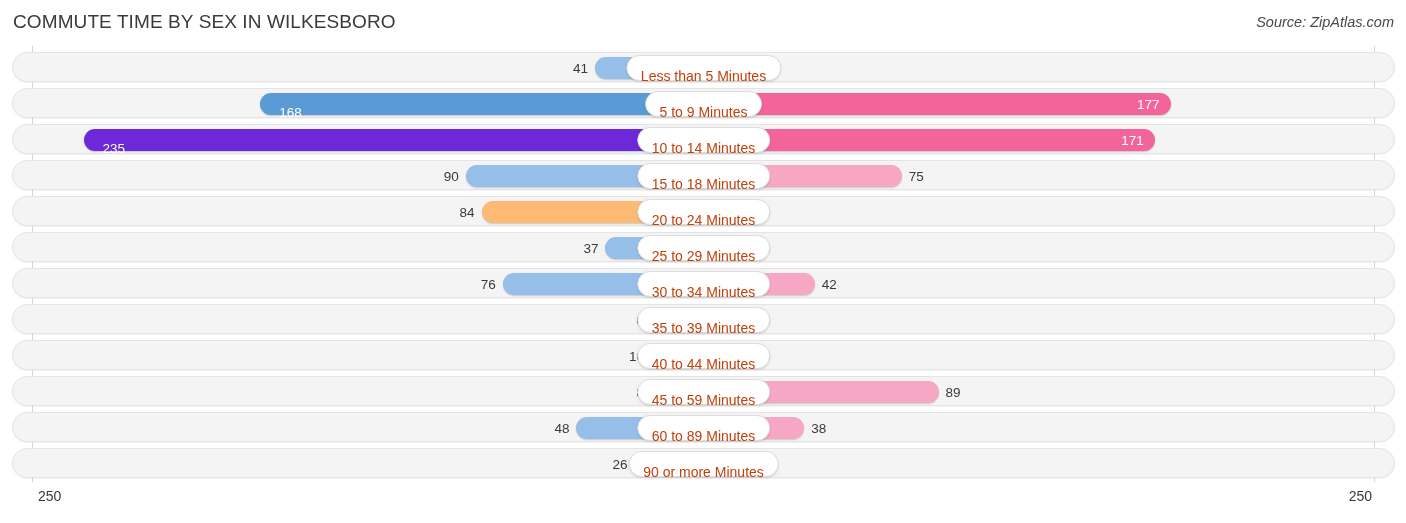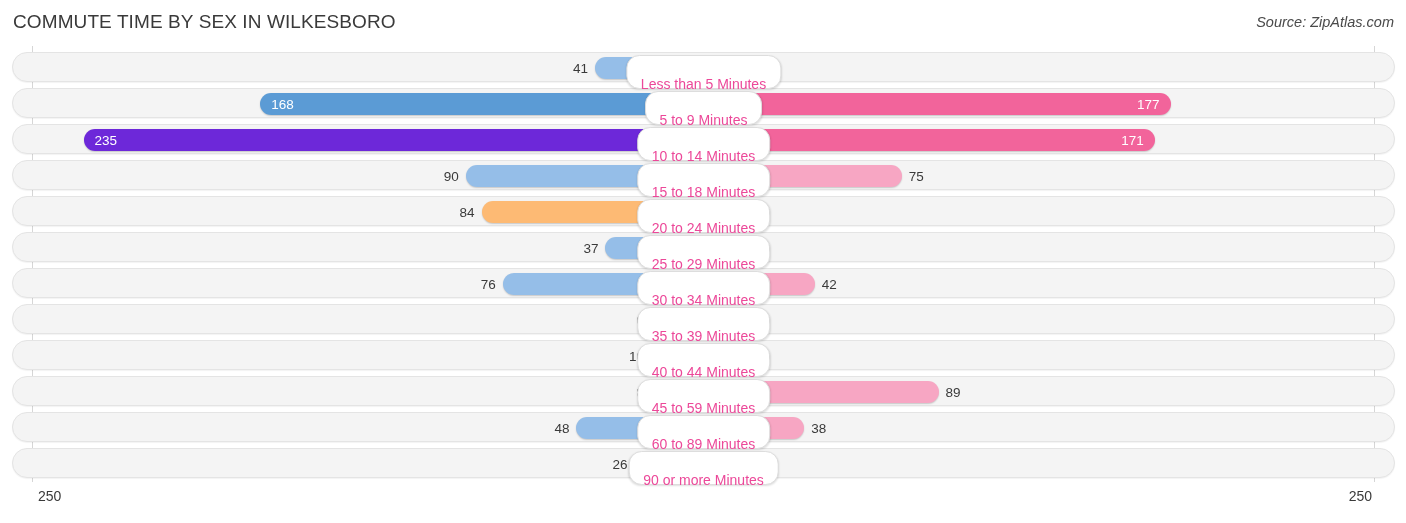--- a/index.html
+++ b/index.html
@@ -64,33 +64,33 @@
   .bar-female { left: 691px; }
 
   .bar-val {
     position: absolute; top: 50%;
     transform: translateY(-50%);
     font-size: 13.5px;
     white-space: nowrap;
   }
   .bar-male .bar-val   { right: 100%; margin-right: 7px; color: #3a3a3a; }
   .bar-female .bar-val { left: 100%;  margin-left: 7px;  color: #3a3a3a; }
-  .bar-male .bar-val.inside   { right: auto; left: 11px;  margin: 0; color: #ffffff; }
+  .bar-male .bar-val.inside   { right: auto; left: 11px;  margin: 8px; color: #ffffff; }
   .bar-female .bar-val.inside { left: auto;  right: 11px; margin: 0; color: #ffffff; }
 
   
   .cat-pill {
     position: absolute; left: 50%; top: 2px;
     transform: translateX(-50%);
     height: 26px; line-height: 25px;
-    padding: 16px 14px;
+    padding: 8px 14px;
     background: #ffffff;
     border: 1px solid #dddddd;
     border-radius: 13px;
-    font-size: 14px; color: #ec4899;
+    font-size: 14px; color: #c2410c;
     white-space: nowrap;
     box-shadow: 0 1px 2px rgba(0,0,0,0.13);
     z-index: 5;
   }
 
   
   #footer {
     position: absolute; left: 0; top: 482px;
     width: 1406px; height: 41px;
   }

